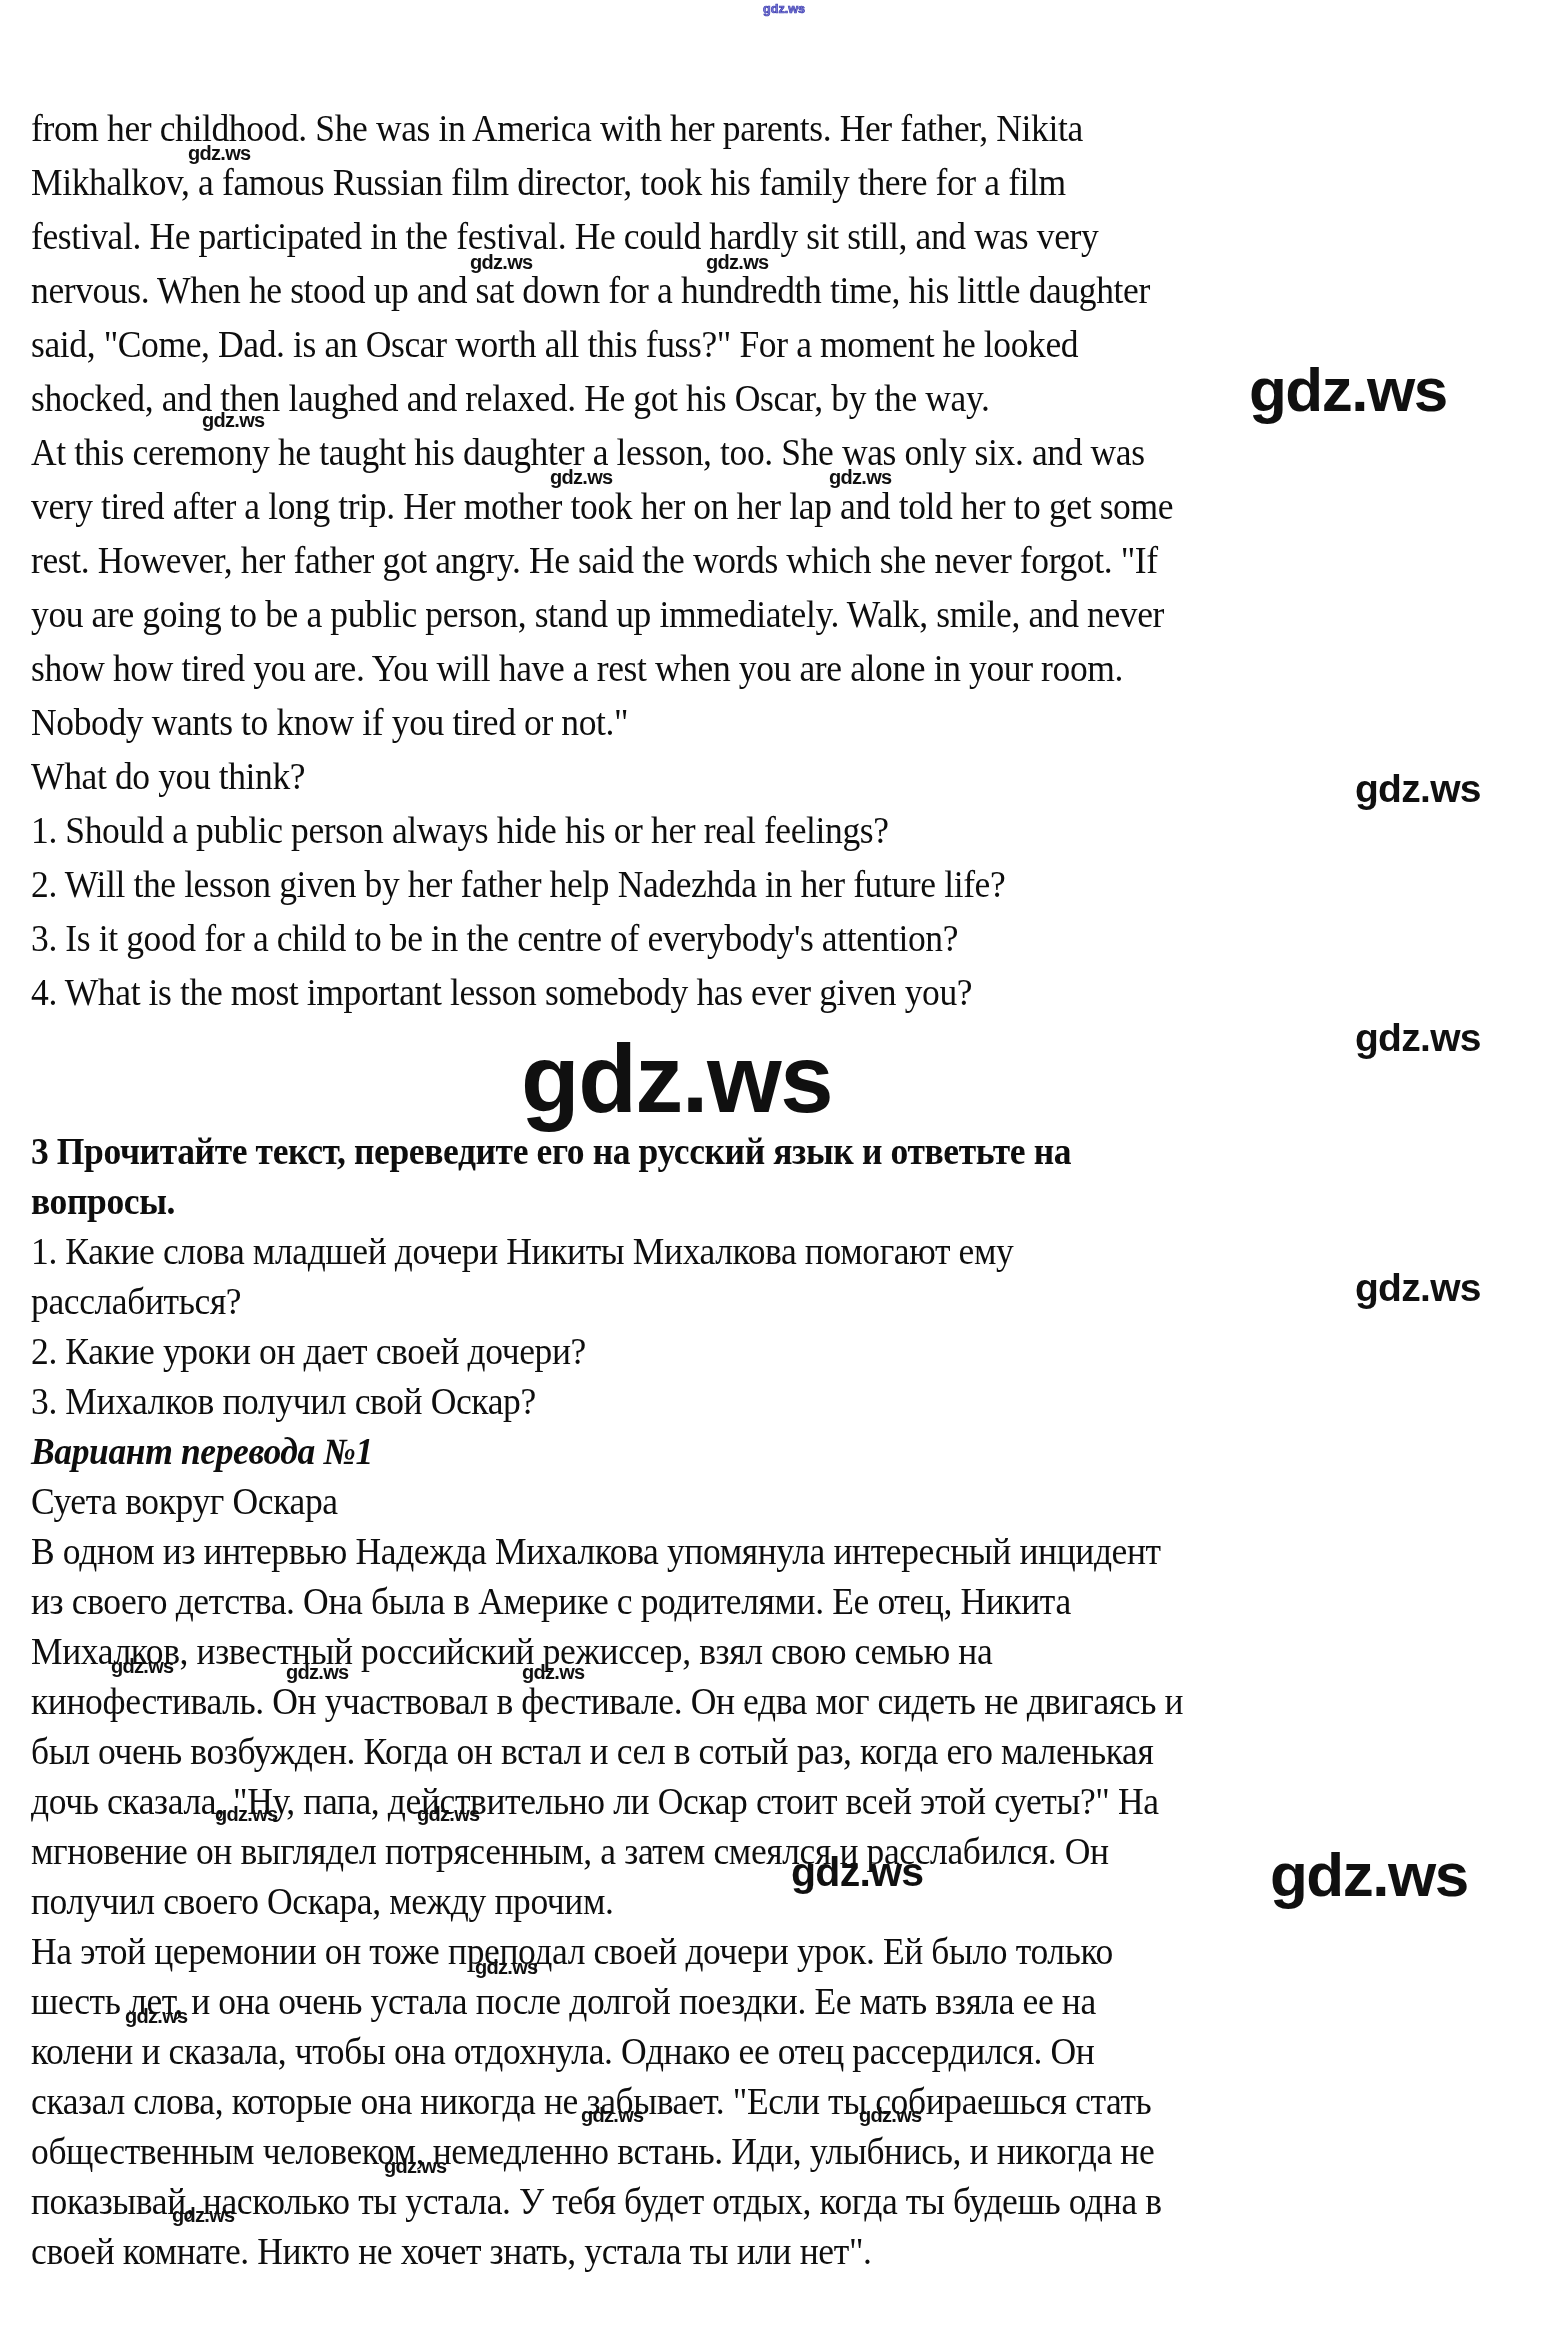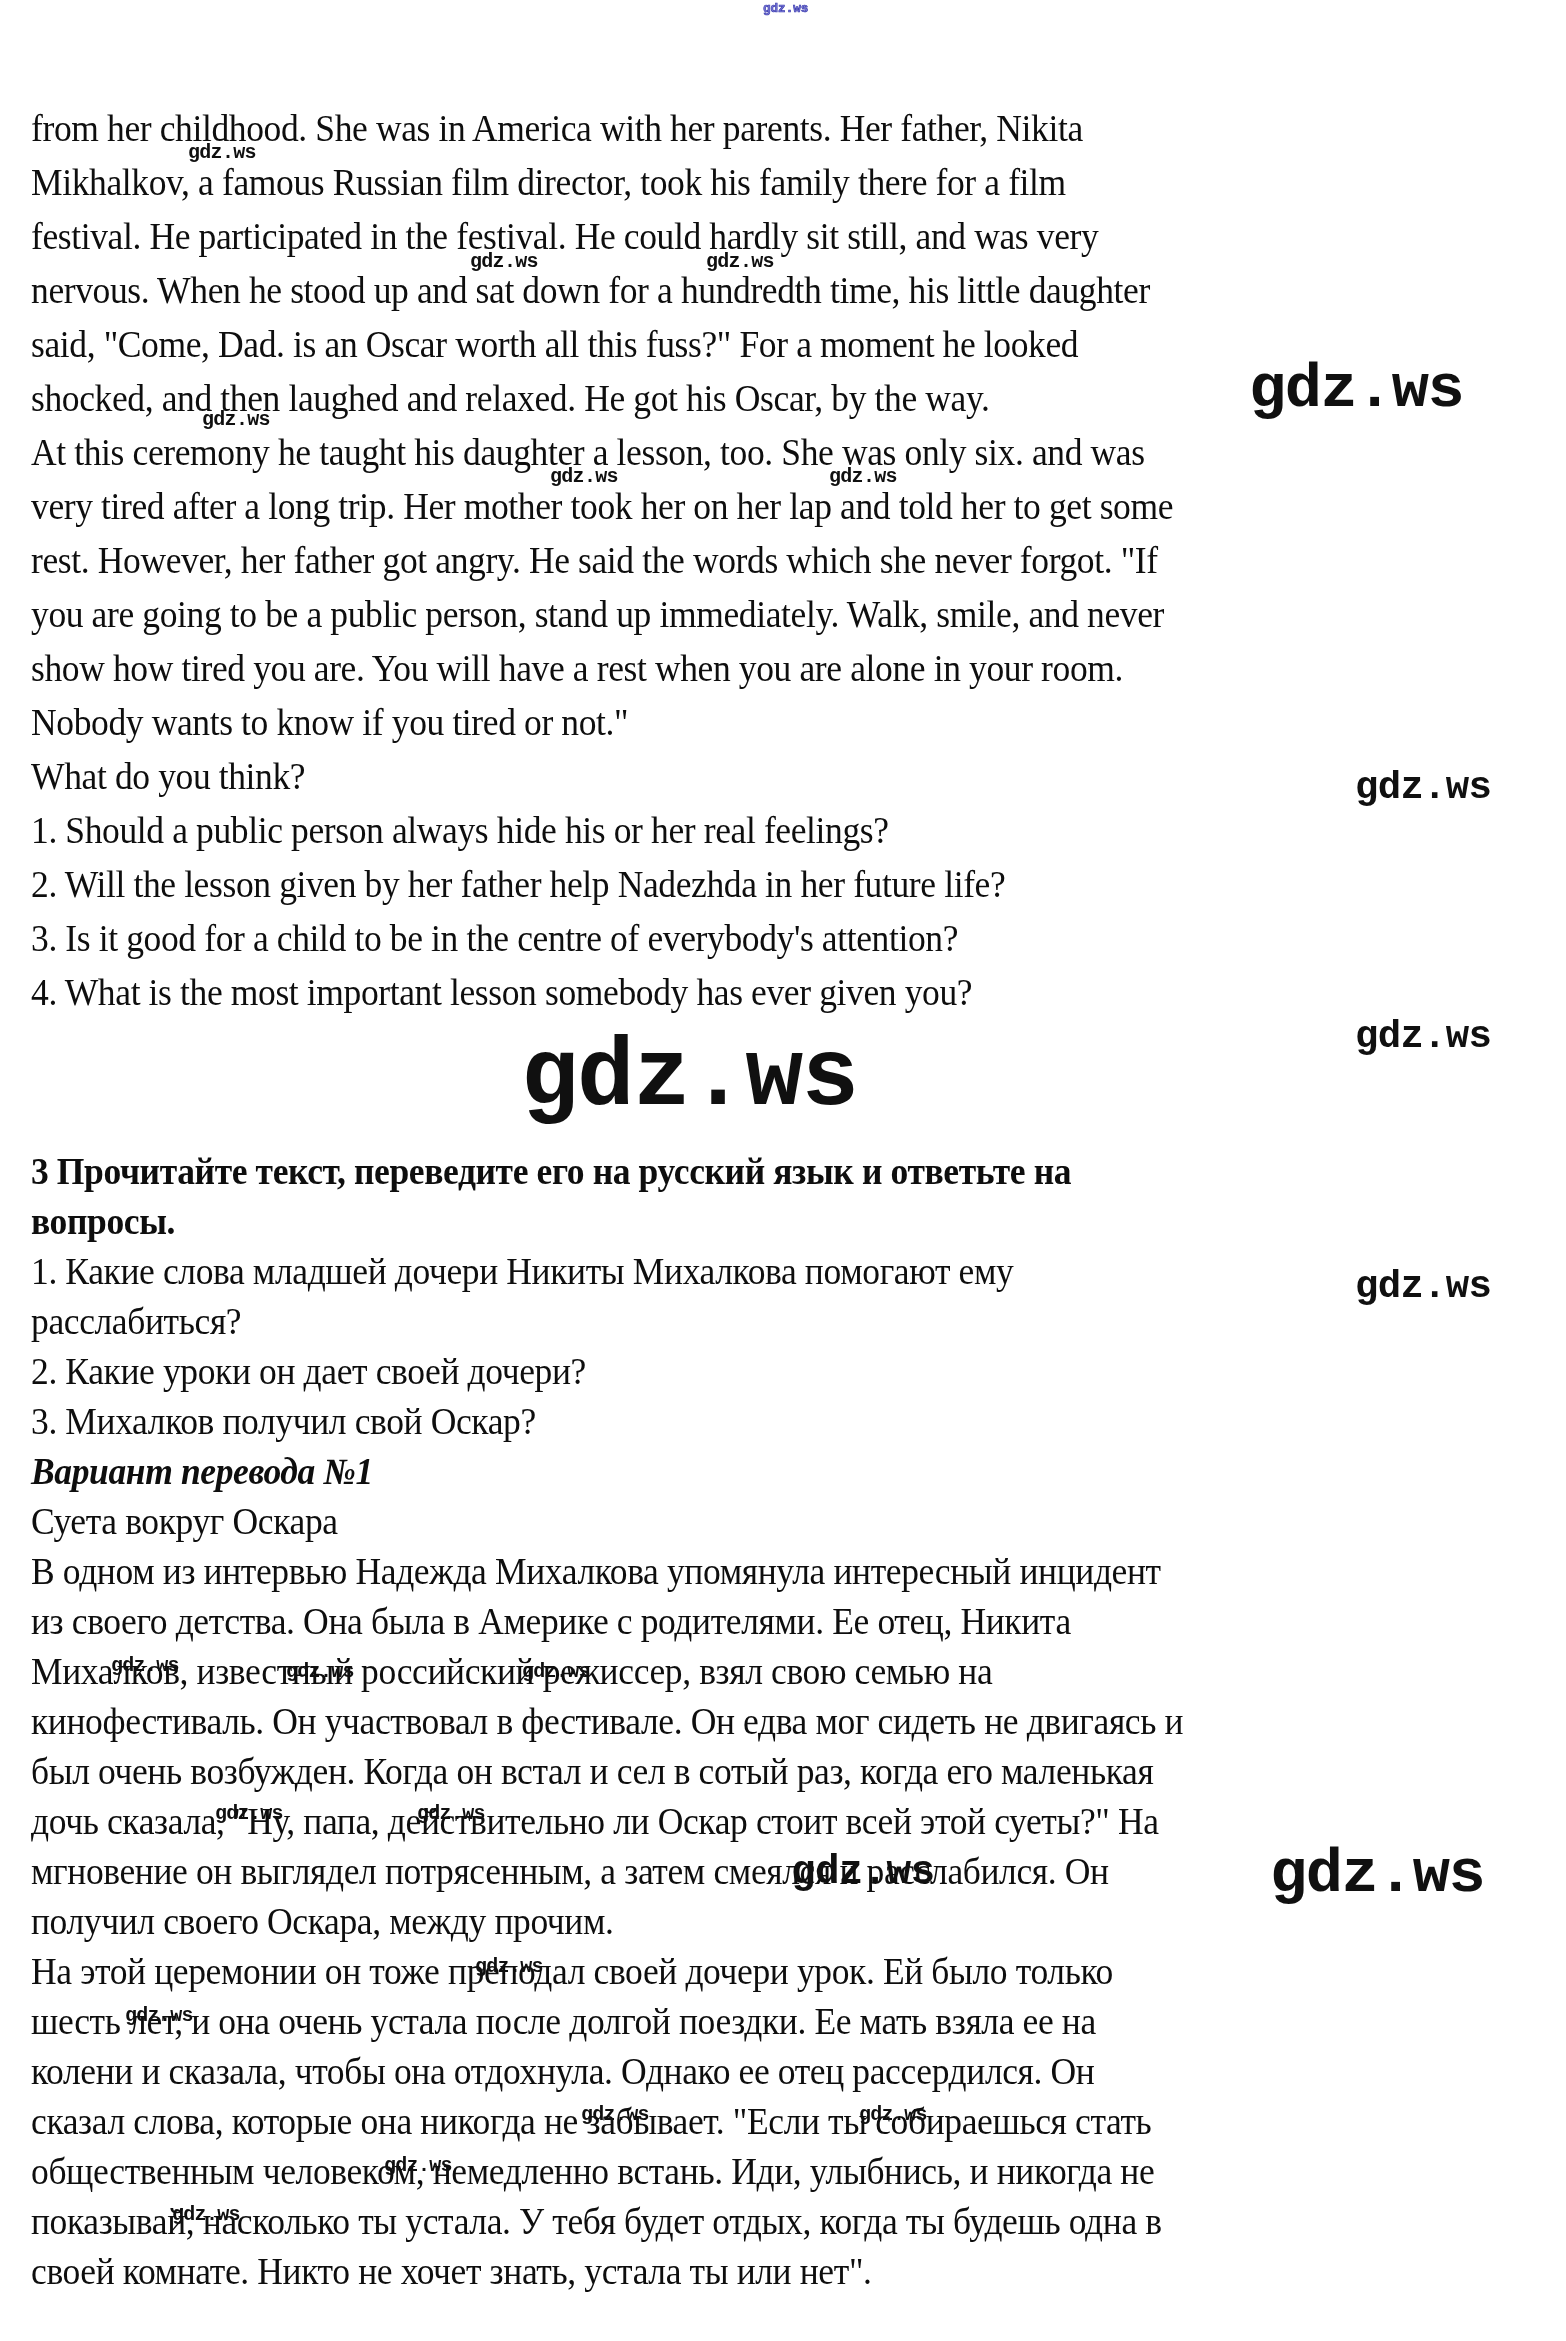--- a/index.html
+++ b/index.html
@@ -15,39 +15,39 @@
     overflow: hidden;
     font-family: "Liberation Serif", serif;
     color: #0e0e0e;
   }
   .text-block {
     position: absolute;
     left: 31px;
     right: 15px;
   }
   #english-block { top: 102px; }
-  #russian-block { top: 1127px; margin-top: 20px; }
+  #russian-block { top: 1127px; }
   .line {
     height: 54px;
     line-height: 54px;
     font-size: 37px;
     white-space: nowrap;
     letter-spacing: -0.4px;
     transform: scaleX(0.96);
     transform-origin: 0 50%;
   }
   .russian .line {
     height: 50px;
     line-height: 50px;
   }
   .line.bold { font-weight: bold; }
   .line.bold-italic { font-weight: bold; font-style: italic; }
   .wm {
     position: absolute;
-    font-family: Liberation Mono, monospace;
+    font-family: Liberation Sans, sans-serif;
     font-weight: 600;
     color: #101010;
     line-height: 1.0;
     white-space: nowrap;
     letter-spacing: -0.7px;
   }
   .wm.large, .wm.huge { font-weight: 700; letter-spacing: -1.5px; }
   .wm.blue {
     color: #7b7bd8;
     -webkit-text-stroke: 0.7px #3c3cae;

